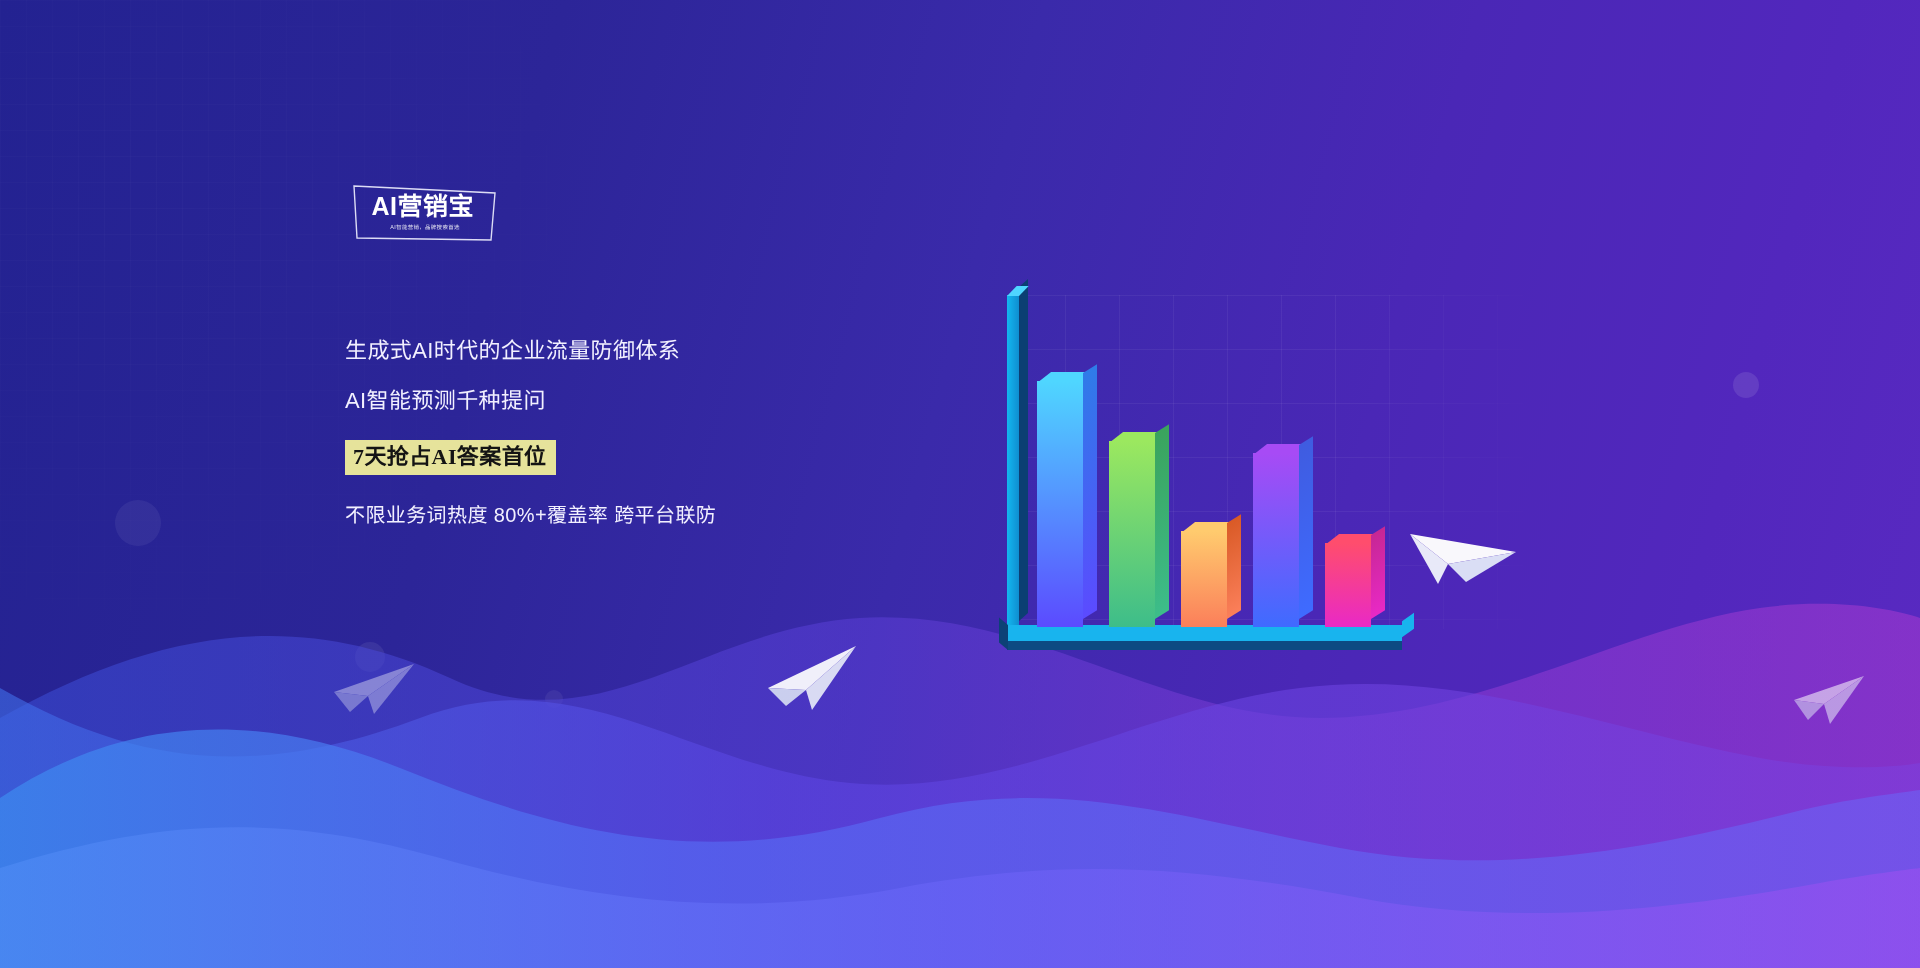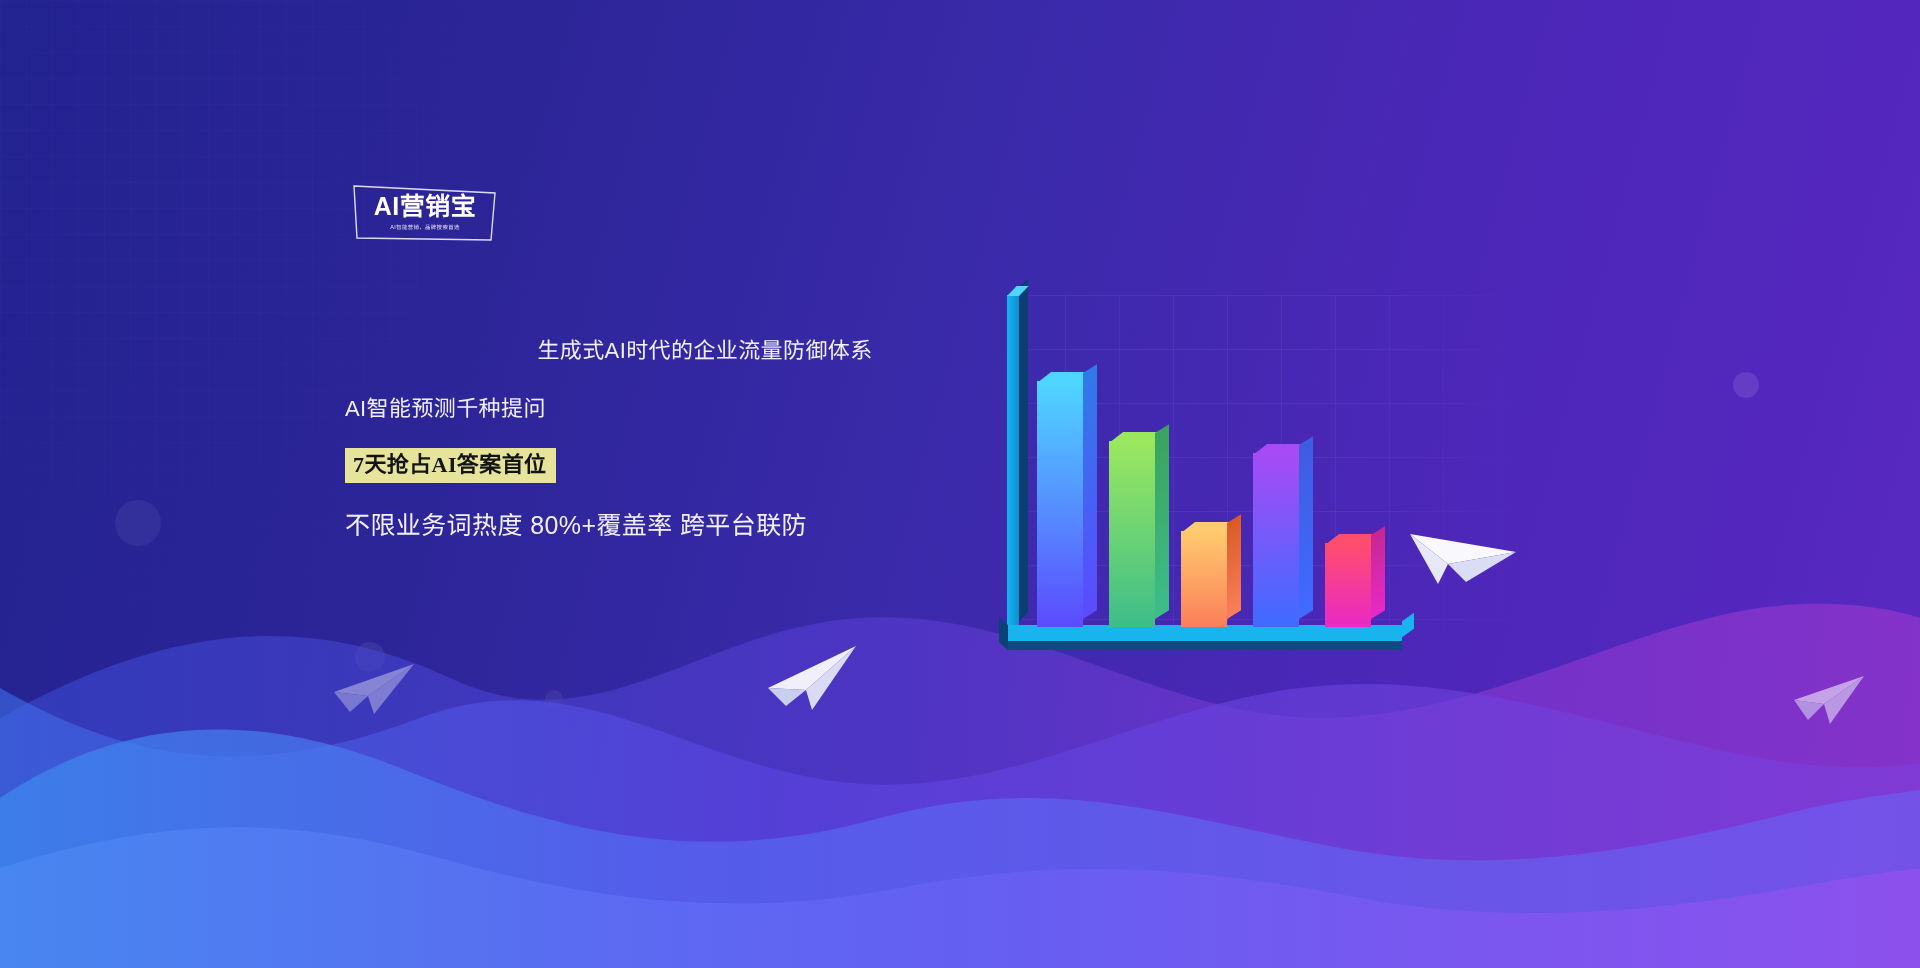--- a/index.html
+++ b/index.html
@@ -25,49 +25,49 @@
   .soft-circle{position:absolute;border-radius:50%;}
   .c1{left:115px;top:500px;width:46px;height:46px;background:rgba(255,255,255,.06);}
   .c2{left:355px;top:642px;width:30px;height:30px;background:rgba(255,255,255,.07);}
   .c3{left:1733px;top:372px;width:26px;height:26px;background:rgba(255,255,255,.10);}
   .c4{left:545px;top:690px;width:18px;height:18px;background:rgba(255,255,255,.06);}
 
   
   .logo-wrap{position:absolute;left:352px;top:182px;width:145px;height:62px;}
   .logo-frame{position:absolute;inset:0;}
   .logo-text{
-    position:absolute;left:12px;top:12px;width:122px;text-align:center;
+    position:absolute;left:0;top:12px;width:122px;text-align:right;
     color:#fff;font-size:25px;font-weight:700;letter-spacing:.5px;line-height:1;
     white-space:nowrap;
   }
   .logo-sub{
     position:absolute;left:12px;top:41px;width:122px;text-align:center;
     color:rgba(255,255,255,.9);font-size:5.5px;letter-spacing:.4px;white-space:nowrap;
     transform:scale(.98);transform-origin:center;
   }
 
   
   .copy{position:absolute;left:345px;top:310px;width:720px;}
   .headline{
     color:#ffffff;font-size:44px;font-weight:400;line-height:1.18;white-space:nowrap;
     letter-spacing:.5px;text-shadow:0 2px 10px rgba(0,0,0,.18);
   }
   .subline{
     color:#f2f0ff;font-size:22px;font-weight:400;line-height:1;white-space:nowrap;
     letter-spacing:.4px;
   }
-  .l1{margin-top:30px;text-align:center;}
-  .l2{margin-top:36px;}
+  .l1{margin-top:30px;}
+  .l2{margin-top:28px;}
   .highlight-row{margin-top:28px;font-family:Liberation Serif, serif;}
   .highlight{
     display:inline-block;padding:6px 10px 7px 8px;
     background:#e6e39b;color:#141414;font-size:22px;font-weight:700;
     line-height:1;white-space:nowrap;letter-spacing:.4px;
   }
-  .l4{margin-top:30px;font-size:25px;}
+  .l4{margin-top:30px;font-size:20px;}
 
   
   .chart{position:absolute;left:985px;top:295px;width:440px;height:370px;}
   .chart-grid{
     position:absolute;left:26px;top:0;right:-120px;bottom:36px;
     background-image:
       linear-gradient(to right, rgba(255,255,255,.055) 1px, transparent 1px),
       linear-gradient(to bottom, rgba(255,255,255,.055) 1px, transparent 1px);
     background-size:54px 54px;
     -webkit-mask-image:linear-gradient(to right,#000 0%,#000 62%,transparent 100%);

